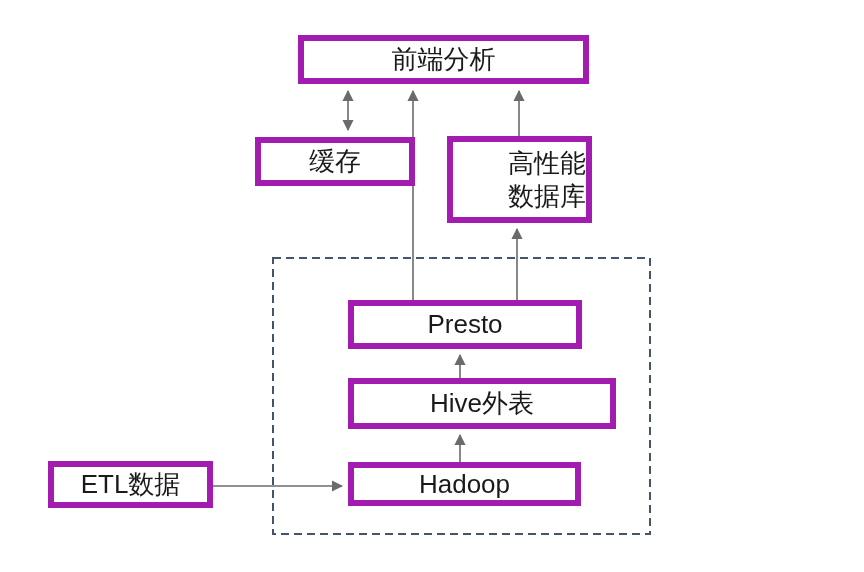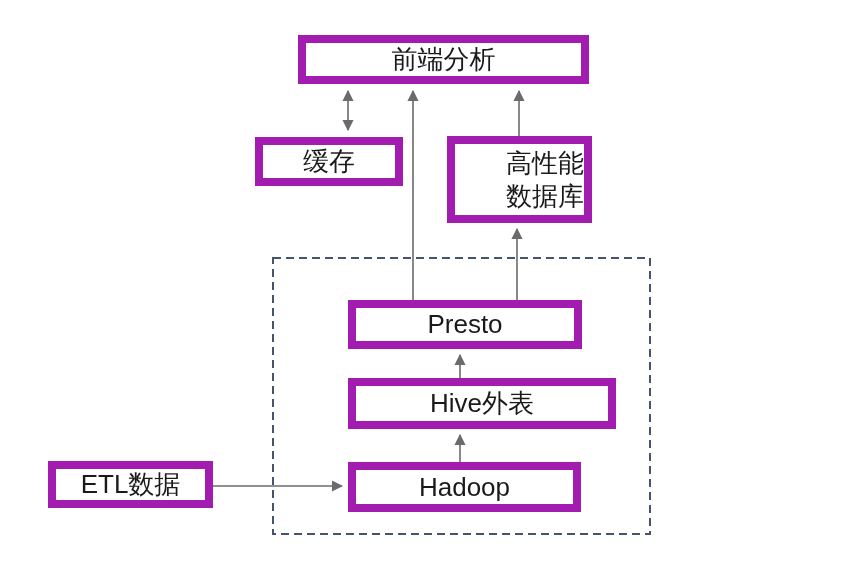--- a/index.html
+++ b/index.html
@@ -12,46 +12,46 @@
     width: 864px;
     height: 572px;
     background: #ffffff;
     font-family: "Liberation Sans", "DejaVu Sans", sans-serif;
     overflow: hidden;
   }
   .node {
     position: absolute;
     box-sizing: border-box;
     background: #ffffff;
-    border: 8px solid #a21caf;
+    border: 6px solid #a21caf;
     display: flex;
     flex-direction: column;
     align-items: center;
     justify-content: center;
     color: #1a1a1a;
     font-size: 26px;
     line-height: 1.25;
     text-align: center;
     z-index: 2;
   }
   .node span { display: block; white-space: nowrap; }
   #arrow-layer {
     position: absolute;
     left: 0; top: 0;
     width: 864px;
     height: 572px;
     z-index: 1;
   }
   
   #node-frontend { left: 298px; top: 35px;  width: 291px; height: 49px; }
-  #node-cache    { left: 255px; top: 137px; width: 148px; height: 49px; text-align: right; }
+  #node-cache    { left: 255px; top: 137px; width: 160px; height: 49px; text-align: right; }
   #node-hpdb     { left: 447px; top: 136px; width: 145px; height: 87px; align-items: flex-end; }
   #node-presto   { left: 348px; top: 300px; width: 234px; height: 49px; text-align: right; }
   #node-hive     { left: 348px; top: 378px; width: 268px; height: 51px; }
-  #node-hadoop   { left: 348px; top: 462px; width: 233px; height: 50px; }
+  #node-hadoop   { left: 348px; top: 462px; width: 233px; height: 44px; }
   #node-etl      { left: 48px;  top: 461px; width: 165px; height: 47px; text-align: center; }
 </style>
 </head>
 <body>
 
 <div id="canvas">
 
   <svg id="arrow-layer" viewBox="0 0 864 572" xmlns="http://www.w3.org/2000/svg">
     <defs>
       <marker id="arr" viewBox="0 0 10 10" refX="9" refY="5" markerWidth="7" markerHeight="7" orient="auto-start-reverse">

